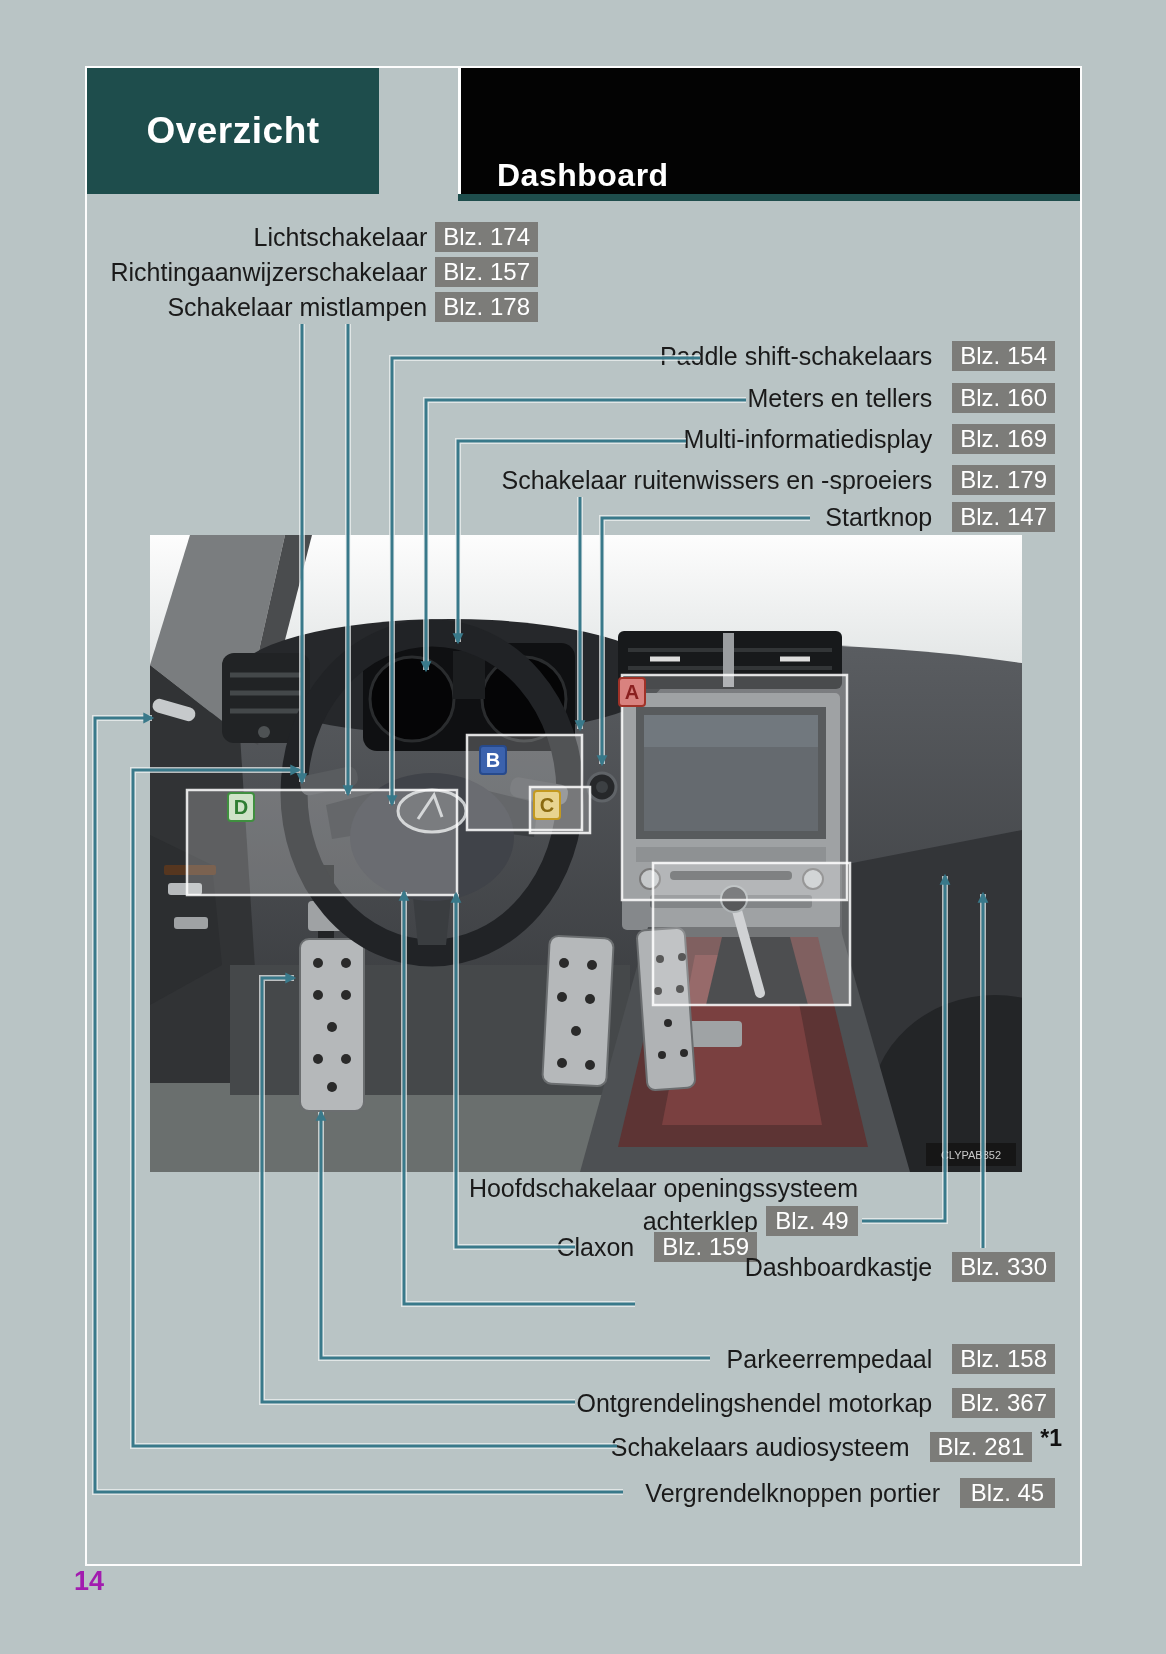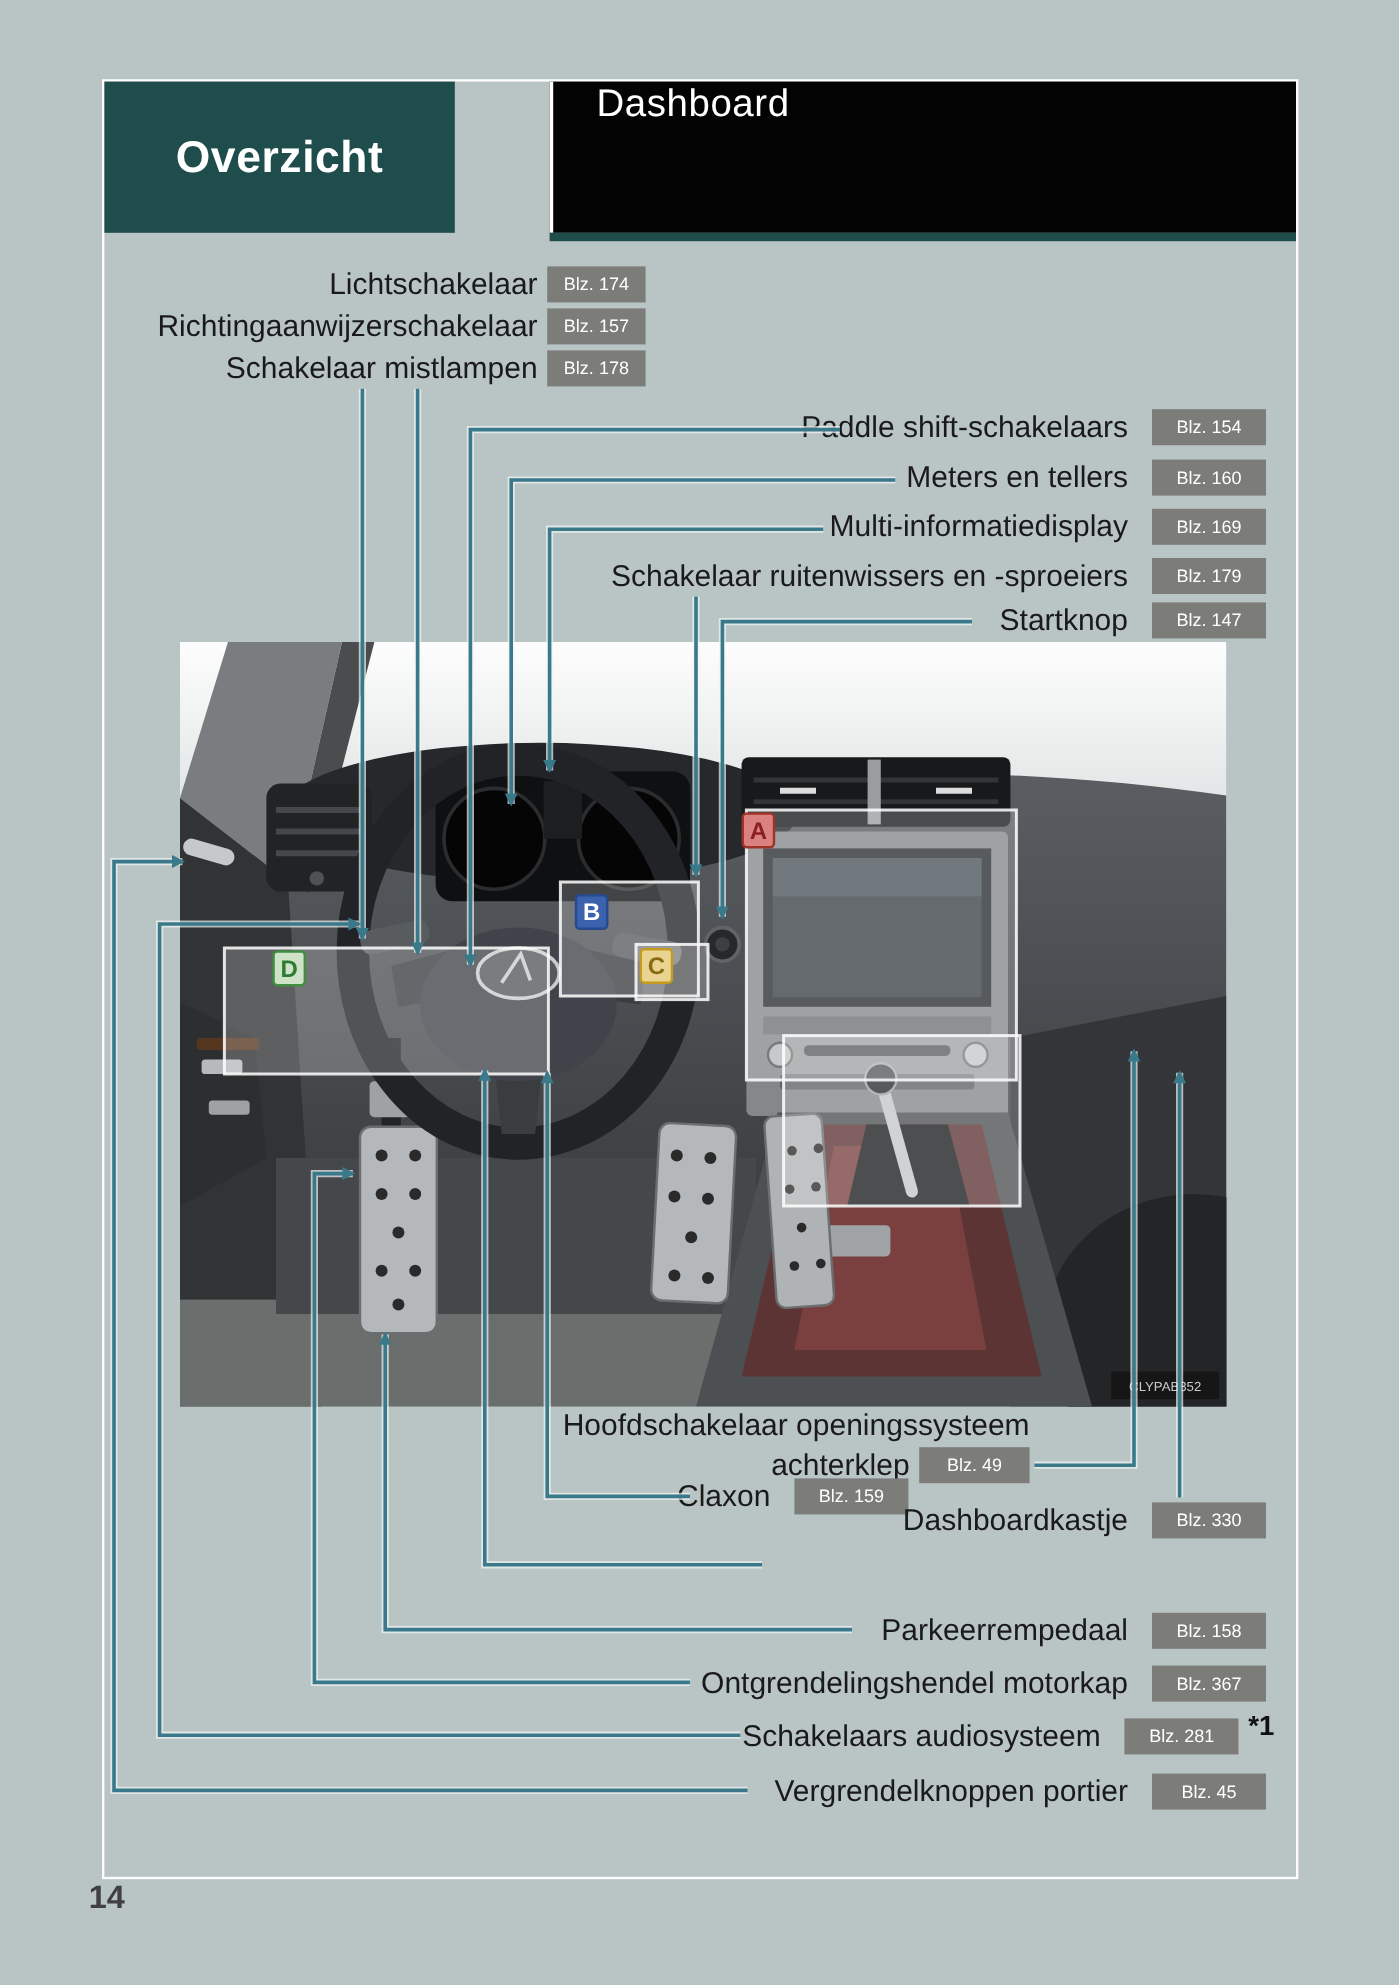--- a/index.html
+++ b/index.html
@@ -16,38 +16,38 @@
   }
   .hdr-left{
     position:absolute;left:87px;top:68px;width:292px;height:126px;
     background:#1e4d4c;color:#fff;
     display:flex;align-items:center;justify-content:center;
     font-size:37px;font-weight:bold;letter-spacing:.5px;
   }
   .hdr-right{
     position:absolute;left:458px;top:68px;width:622px;height:126px;
     background:#030303;color:#fff;border-left:3px solid #fff;box-sizing:border-box;
-    display:flex;align-items:flex-start;padding-left:36px;
-    font-size:32px;font-weight:normal;letter-spacing:.5px;
+    display:flex;align-items:flex-end;padding-left:36px;
+    font-size:32px;font-weight:bold;letter-spacing:.5px;
   }
   .hdr-strip{position:absolute;left:458px;top:194px;width:622px;height:7px;background:#1e4d4c;}
   .row{
     position:absolute;display:flex;align-items:center;gap:8px;white-space:nowrap;
   }
   .lbl{font-size:25px;color:#1a1a1a;}
   .badge{
     background:#7c7c79;color:#ffffff;
     display:flex;align-items:center;justify-content:center;
-    font-size:15px;height:30px;padding:0 8px;box-sizing:border-box;
+    font-size:24px;height:30px;padding:0 8px;box-sizing:border-box;
   }
   .b-sm{min-width:82px;}
   .b-md{min-width:95px;margin-left:12px;}
   .b-49{min-width:92px;}
   .fnote{font-size:23px;color:#111;font-weight:bold;transform:translateY(-9px);}
-  .pagenum{position:absolute;left:74px;top:1566px;font-size:27px;font-weight:600;color:#404040;}
+  .pagenum{position:absolute;left:74px;top:1566px;font-size:27px;font-weight:600;color:#a21caf;}
   svg{display:block;}
   .lines{position:absolute;left:0;top:0;pointer-events:none;}
   .photo{position:absolute;left:150px;top:535px;}
 </style>
 </head>
 <body>
 
 <div class="page">
 
   <div class="frame"></div>

